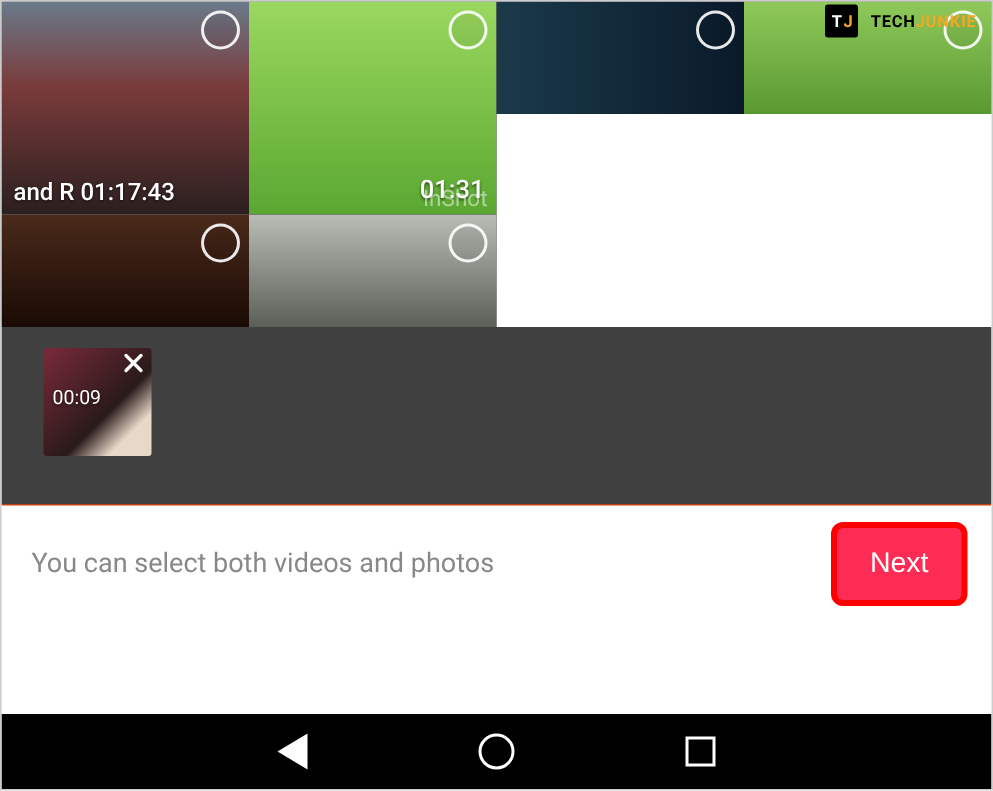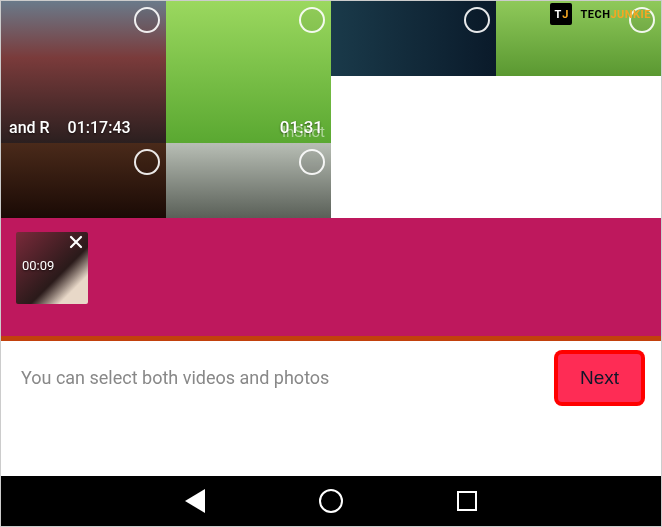--- a/index.html
+++ b/index.html
@@ -91,22 +91,22 @@
       left: 8px;
       font-size: 16px;
     }
     .inshot {
       position:absolute;
       bottom:2px; right:6px;
       color: rgba(255,255,255,0.5);
       font-size: 15px;
     }
     .selected-tray {
-      background: #be185d;
-      padding: 14px 16px 20px 15px;
+      background: #404040;
+      padding: 14px 16px 20px 28px;
       height: 118px;
     }
     .sel-thumb {
       position: relative;
       width: 72px;
       height: 72px;
       background: linear-gradient(135deg,#7a2a3a,#2a1a1a 60%, #e8d8c8 80%);
       border-radius: 2px;
     }
     .sel-close {
@@ -125,29 +125,29 @@
       color: #fff;
       font-size: 13px;
       text-shadow: 0 1px 2px rgba(0,0,0,0.6);
     }
     .bottom-bar {
       display: flex;
       align-items: center;
       justify-content: space-between;
       padding: 0 20px;
       height: 78px;
-      border-top: 5px solid #c2410c;
+      border-top: 1px solid #c2410c;
     }
     .hint {
       color: #888;
       font-size: 18px;
     }
     .next-btn {
       background: #fe2c55;
-      color: #0f172a;
+      color: #ffffff;
       border: none;
       border-radius: 4px;
       font-size: 19px;
       font-weight: 500;
       padding: 13px 22px;
       box-shadow: 0 0 0 4px #ff0000;
       cursor: pointer;
     }
     .nav-bar {
       position: absolute;
@@ -190,21 +190,21 @@
   <div class="watermark-box"></div>
   <div class="watermark-text">
     <span class="tech">TECH</span><span class="junkie">JUNKIE</span>
   </div>
 </div>
 
 <div class="gallery">
   <div class="thumb t1">
     <div class="bg"></div>
     <div class="select-circle"></div>
-    <div class="duration left"><span style="margin-right:18px;">and R</span><span>01:17:43</span></div>
+    <div class="duration left"><span style="margin-right:4px;">and R</span><span>01:17:43</span></div>
   </div>
   <div class="thumb t2">
     <div class="bg"></div>
     <div class="select-circle"></div>
     <div class="duration">01:31</div>
     <div class="inshot">InShot</div>
   </div>
   <div class="thumb row2 t5">
     <div class="bg"></div>
     <div class="select-circle"></div>

